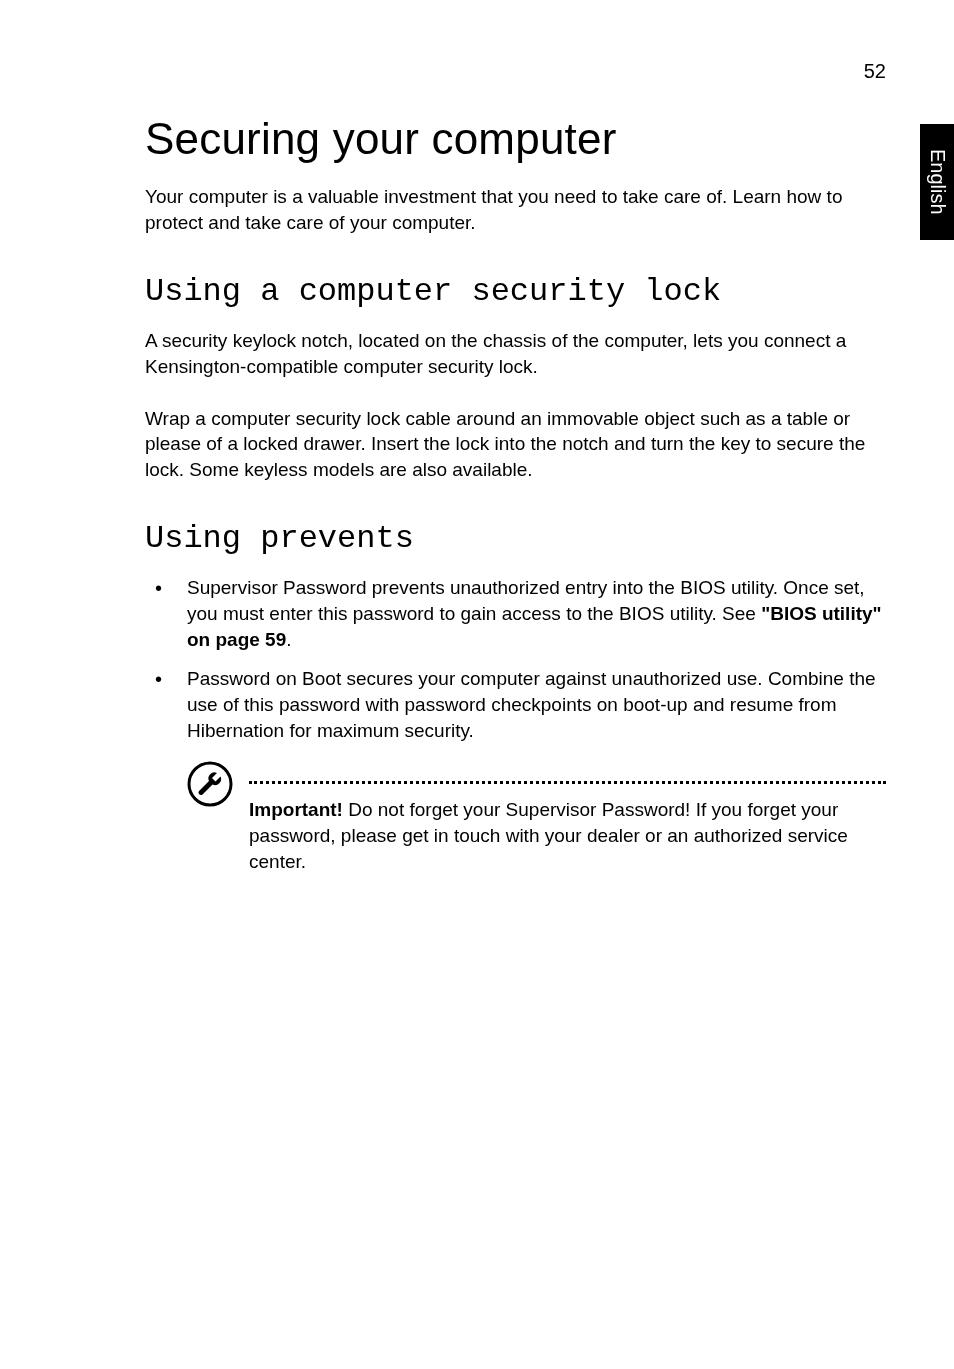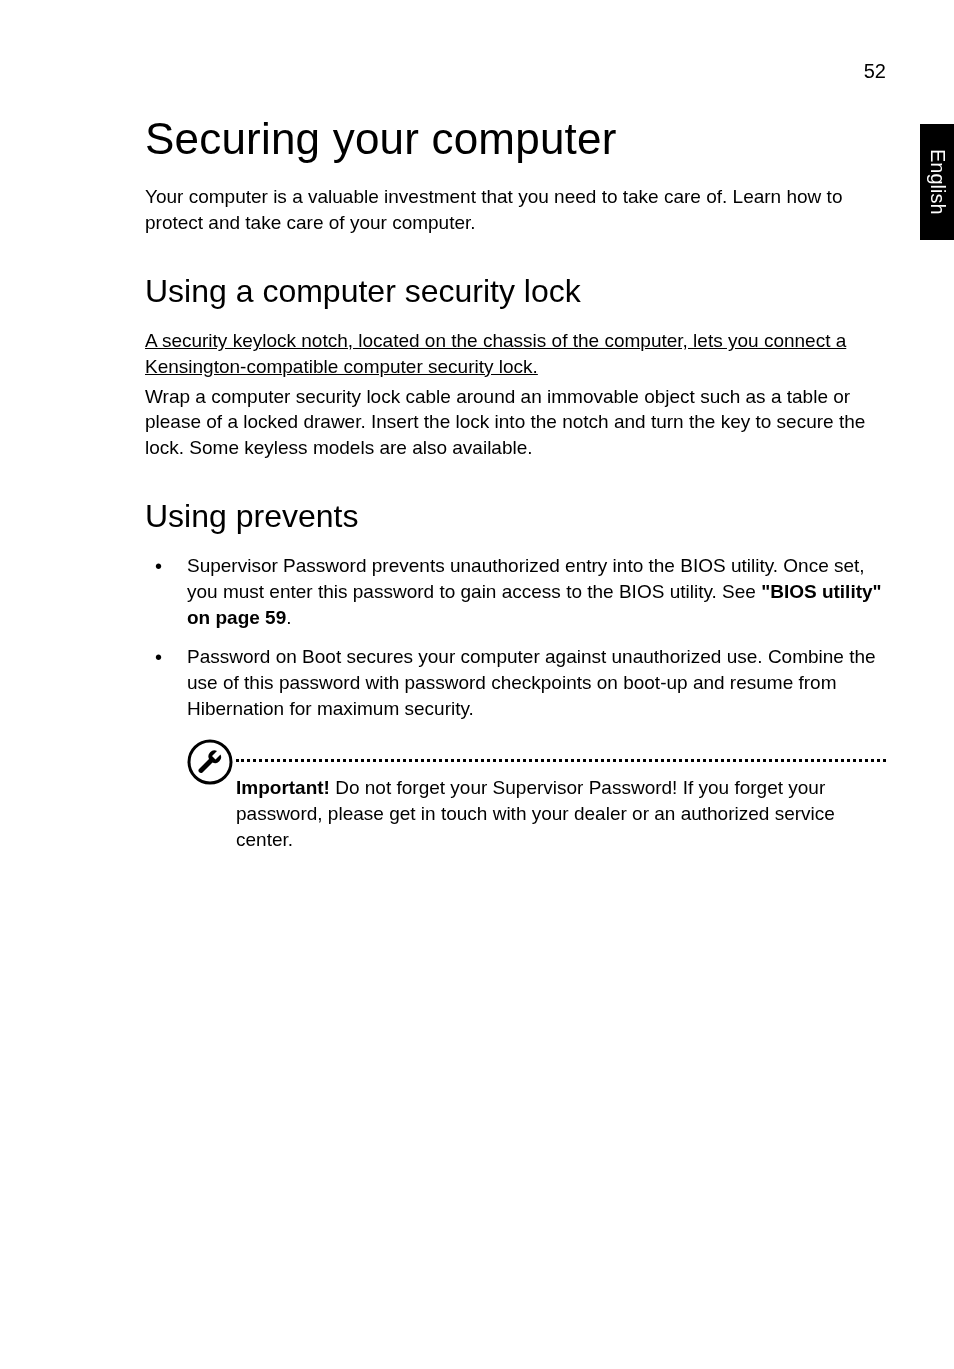--- a/index.html
+++ b/index.html
@@ -47,30 +47,30 @@
     font-weight: 400;
     margin-top: 24px;
     margin-bottom: 20px;
     letter-spacing: 0.2px;
   }
   h2 {
     font-size: 32px;
     font-weight: 400;
     margin-top: 38px;
     margin-bottom: 18px;
+    font-family: Liberation Mono, monospace;
   }
   p.body {
     font-size: 19px;
     line-height: 1.35;
     margin-bottom: 18px;
     font-weight: 400;
   }
   p.body.tight {
-    margin-bottom: 4px;
-    text-decoration: underline;
+    margin-bottom: 26px;
   }
   ul.bullets {
     list-style: none;
     margin-top: 4px;
   }
   ul.bullets li {
     position: relative;
     padding-left: 42px;
     font-size: 19px;
     line-height: 1.35;
@@ -84,21 +84,21 @@
     font-size: 20px;
   }
   .bold {
     font-weight: 700;
   }
   .note-block {
     display: flex;
     align-items: flex-start;
     margin-top: 20px;
     padding-left: 42px;
-    gap: 3px;
+    gap: 16px;
   }
   .note-icon {
     flex: 0 0 auto;
     width: 46px;
     height: 46px;
     margin-top: -2px;
   }
   .note-content {
     flex: 1;
   }

